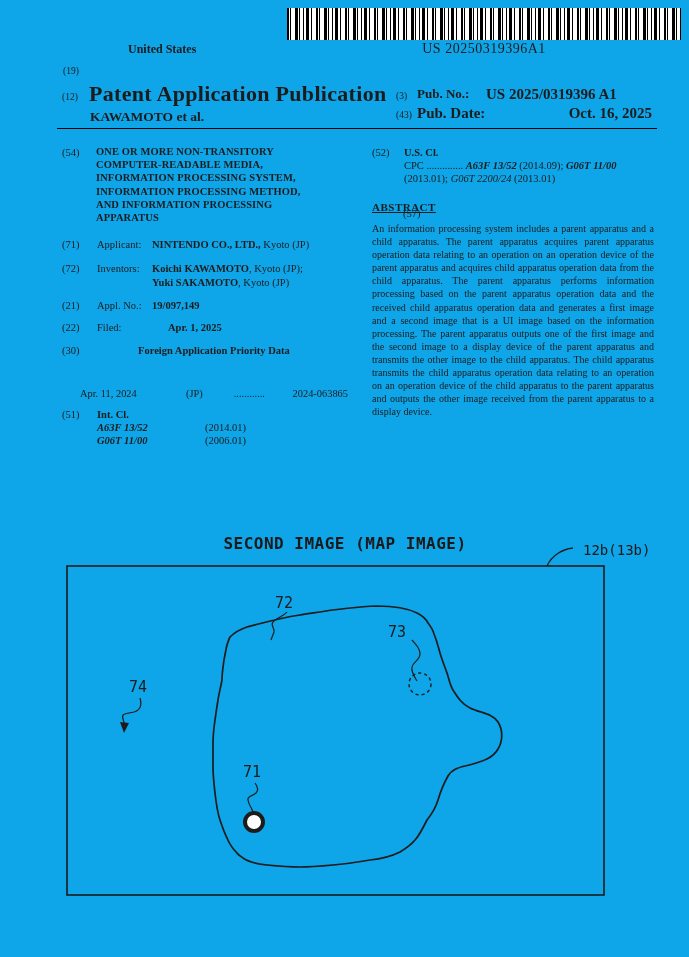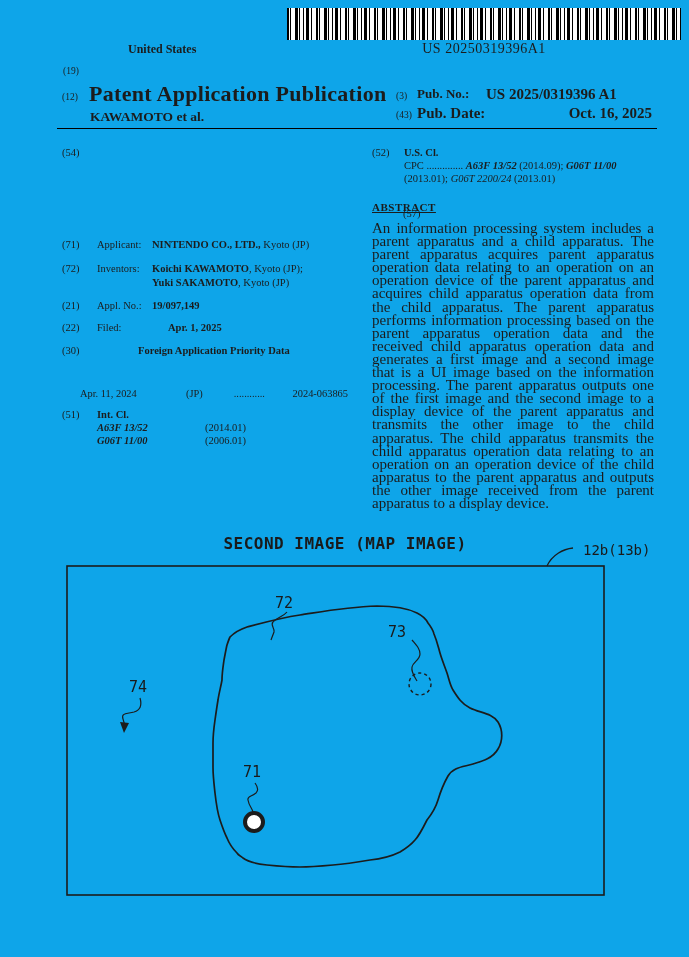--- a/index.html
+++ b/index.html
@@ -25,21 +25,21 @@
       #000 16px, #000 17px, #fff 17px, #fff 19px,
       #000 19px, #000 22px, #fff 22px, #fff 24px,
       #000 24px, #000 25px, #fff 25px, #fff 29px);
   }
   .rule { border-top:1.5px solid #000; height:0; }
 
   .title-line { font-weight:bold; font-size:10.5px; line-height:13.2px; letter-spacing:0.1px; }
   .prio-row { display:flex; width:268px; font-size:10.4px; }
   .prio-dots { flex:1; overflow:hidden; white-space:nowrap; padding:0 3px; }
   .abstract {
-    width:282px; text-align:justify; font-size:15px; line-height:13.1px;
+    width:282px; text-align:justify; font-size:10px; line-height:13.1px;
   }
   svg text { font-family:"DejaVu Sans Mono", monospace; fill:#1a1a1a; }
 </style>
 </head>
 <body>
 
 <div class="page">
 
   <div class="abs barcode" style="left:287px; top:8px; width:394px; height:32px;"></div>
   <div class="abs" style="left:287px; top:41px; width:394px; text-align:center; font-size:14px; letter-spacing:0.5px;">US 20250319396A1</div>
@@ -55,20 +55,28 @@
   <span class="abs b" style="left:417px; top:86px; font-size:13px;">Pub. No.:</span>
   <span class="abs b" style="left:486px; top:86px; font-size:15px;">US 2025/0319396 A1</span>
 
   <span class="abs small-num" style="left:396px; top:110px;">(43)</span>
   <span class="abs b" style="left:417px; top:105px; font-size:15px;">Pub. Date:</span>
   <span class="abs b" style="right:37px; top:105px; font-size:15px;">Oct. 16, 2025</span>
 
   <div class="abs rule" style="left:57px; top:128px; width:600px;"></div>
 
   <span class="abs" style="left:62px; top:147px;">(54)</span>
+  <div class="abs" style="left:96px; top:145px; width:255px;">
+    <div class="title-line">ONE OR MORE NON-TRANSITORY</div>
+    <div class="title-line">COMPUTER-READABLE MEDIA,</div>
+    <div class="title-line">INFORMATION PROCESSING SYSTEM,</div>
+    <div class="title-line">INFORMATION PROCESSING METHOD,</div>
+    <div class="title-line">AND INFORMATION PROCESSING</div>
+    <div class="title-line">APPARATUS</div>
+  </div>
 
   <span class="abs" style="left:62px; top:239px;">(71)</span>
   <span class="abs" style="left:97px; top:239px;">Applicant:</span>
   <span class="abs nw" style="left:152px; top:239px;"><span class="b">NINTENDO CO., LTD.,</span><span> Kyoto (JP)</span></span>
 
   <span class="abs" style="left:62px; top:263px;">(72)</span>
   <span class="abs" style="left:97px; top:263px;">Inventors:</span>
   <span class="abs nw" style="left:152px; top:263px;"><span class="b">Koichi KAWAMOTO</span><span>, Kyoto (JP);</span></span>
   <span class="abs nw" style="left:152px; top:277px;"><span class="b">Yuki SAKAMOTO</span><span>, Kyoto (JP)</span></span>
 

